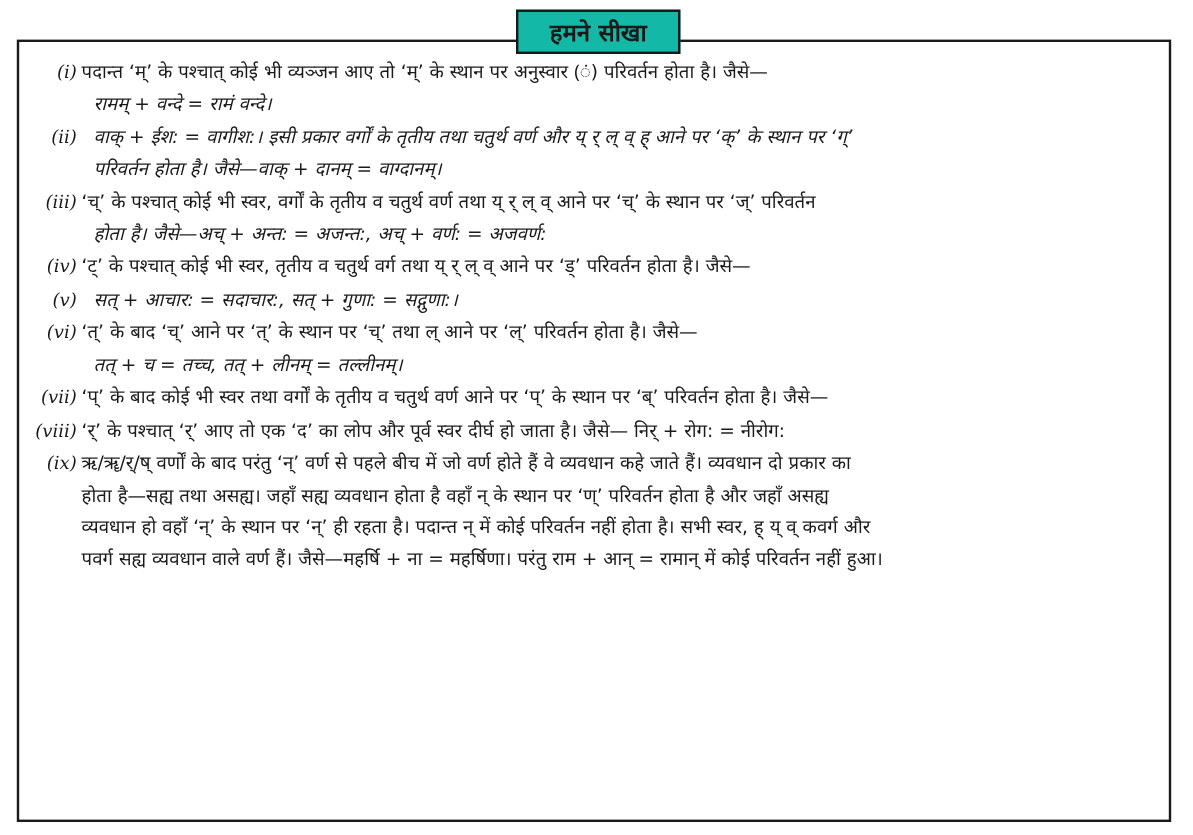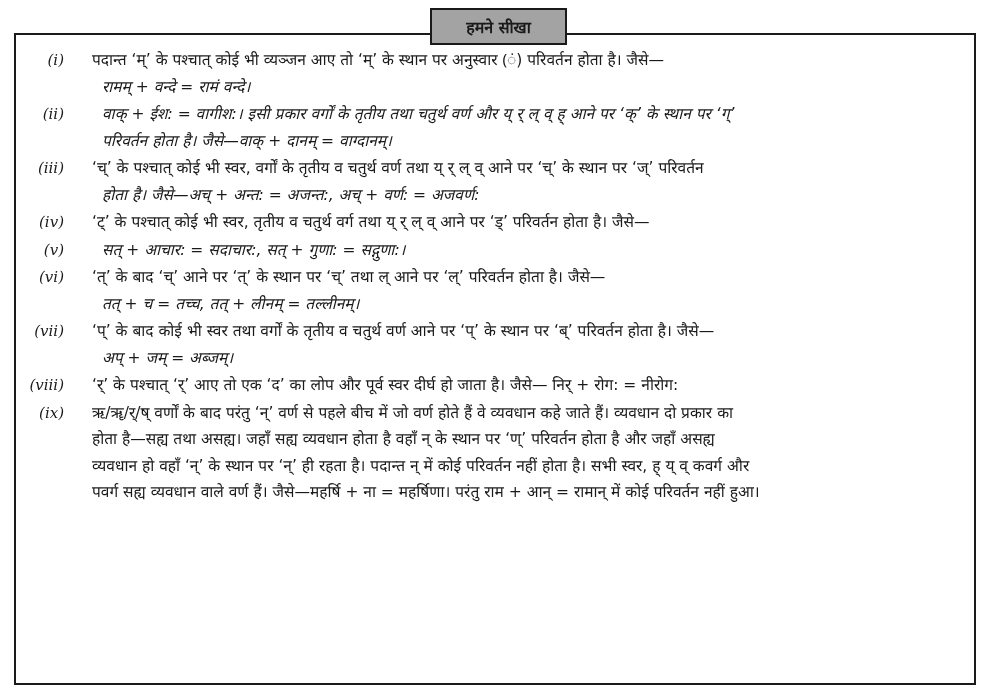--- a/index.html
+++ b/index.html
@@ -1,28 +1,28 @@
 <!DOCTYPE html>
 <html><head>
 <meta charset="utf-8">
 <style>
   html, body { margin:0; padding:0; background:#ffffff; }
   body { width:994px; height:696px; position:relative; overflow:hidden;
          font-family:"DejaVu Sans", sans-serif; color:#1a1a1a; }
   .frame { position:absolute; left:14px; top:33px; width:962px; height:652px;
            border:2px solid #1a1a1a; box-sizing:border-box; }
   .heading { position:absolute; left:430px; top:8px; width:137px; height:37px;
-             border:2px solid #1a1a1a; background:#a3a3a3; box-sizing:border-box;
+             border:2px solid #1a1a1a; background:#14b8a6; box-sizing:border-box;
              display:flex; align-items:center; justify-content:center;
-             font-size:16px; font-weight:bold; }
+             font-size:20px; font-weight:bold; }
   .content { position:absolute; left:20px; top:47px; width:948px; }
   .rule { position:relative; font-size:15.5px; line-height:26.5px; padding-left:48px; margin-bottom:1px; }
   .num { position:absolute; left:0; width:44px; text-align:right; font-family:"DejaVu Serif", serif;
          font-style:italic; font-size:15px; }
-  .line { white-space:nowrap;margin-left:24px; }
+  .line { white-space:nowrap; }
   .ex { padding-left:10px;font-style:italic; }
 </style>
 </head>
 <body>
 
 <div class="frame"></div>
 <div class="heading">हमने सीखा</div>
 
 <div class="content" id="rules">
     <div class="rule">
@@ -49,21 +49,20 @@
       <div class="line ex">सत् + आचार: = सदाचार:, सत् + गुणा: = सद्गुणा:।</div>
     </div>
     <div class="rule">
       <span class="num">(vi)</span>
       <div class="line">‘त्’ के बाद ‘च्’ आने पर ‘त्’ के स्थान पर ‘च्’ तथा ल् आने पर ‘ल्’ परिवर्तन होता है। जैसे—</div>
       <div class="line ex">तत् + च = तच्च, तत् + लीनम् = तल्लीनम्।</div>
     </div>
     <div class="rule">
       <span class="num">(vii)</span>
       <div class="line">‘प्’ के बाद कोई भी स्वर तथा वर्गों के तृतीय व चतुर्थ वर्ण आने पर ‘प्’ के स्थान पर ‘ब्’ परिवर्तन होता है। जैसे—</div>
-      <div class="line ex">अप् + जम् = अब्जम्।</div>
     </div>
     <div class="rule">
       <span class="num">(viii)</span>
       <div class="line">‘र्’ के पश्चात् ‘र्’ आए तो एक ‘द’ का लोप और पूर्व स्वर दीर्घ हो जाता है। जैसे— निर् + रोग: = नीरोग:</div>
     </div>
     <div class="rule">
       <span class="num">(ix)</span>
       <div class="line">ऋ/ॠ/र्/ष् वर्णों के बाद परंतु ‘न्’ वर्ण से पहले बीच में जो वर्ण होते हैं वे व्यवधान कहे जाते हैं। व्यवधान दो प्रकार का</div>
       <div class="line">होता है—सह्य तथा असह्य। जहाँ सह्य व्यवधान होता है वहाँ न् के स्थान पर ‘ण्’ परिवर्तन होता है और जहाँ असह्य</div>
       <div class="line">व्यवधान हो वहाँ ‘न्’ के स्थान पर ‘न्’ ही रहता है। पदान्त न् में कोई परिवर्तन नहीं होता है। सभी स्वर, ह् य् व् कवर्ग और</div>

